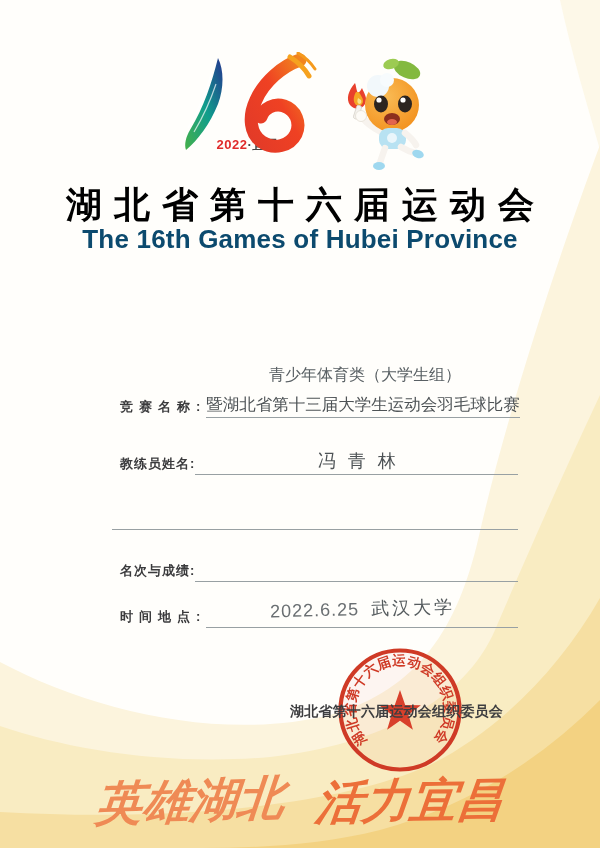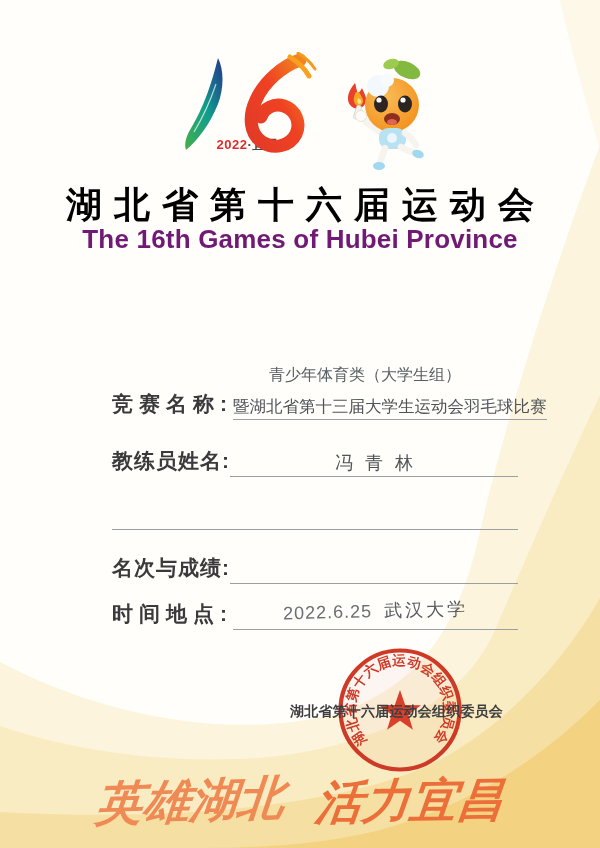--- a/index.html
+++ b/index.html
@@ -18,36 +18,36 @@
   }
   #logo-year-city .yr{color:#e02b2b;}
   #logo-year-city .ct{color:#454545;}
   #title-cn{
     left:0;right:0;top:181px;text-align:center;
     font-size:36px;font-weight:bold;color:#000000;
     letter-spacing:12px;text-indent:12px;white-space:nowrap;
   }
   #title-en{
     left:0;right:0;top:224px;text-align:center;
-    font-size:26px;font-weight:bold;color:#701a75;letter-spacing:0.2px;
+    font-size:26px;font-weight:bold;color:#0c4a6e;letter-spacing:0.2px;
   }
   #cert-title{
     left:0;right:0;top:284px;text-align:center;
     font-family:"DejaVu Serif",serif;
     font-size:60px;font-weight:bold;color:#d43a2e;
     letter-spacing:24px;text-indent:24px;white-space:nowrap;
   }
   
   .field-row{
     position:absolute;left:112px;right:82px;
     display:flex;align-items:flex-end;
   }
   .field-label{
-    font-weight:bold;font-size:21px;color:#3a3a3c;
-    white-space:nowrap;padding-bottom:2px;
+    font-weight:bold;font-size:13px;color:#3a3a3c;
+    white-space:nowrap;padding-bottom:2px;margin-left:8px;
   }
   .ls-wide{letter-spacing:6px;}
   .ls-tight{letter-spacing:1px;}
   .field-line{
     flex:1;border-bottom:1.2px solid #98a0a3;
     min-height:26px;display:flex;align-items:flex-end;justify-content:center;
     padding-bottom:1px;
   }
   .field-line.start{justify-content:flex-start;}
   .script{font-family:"DejaVu Serif",serif;color:#4e5356;}

